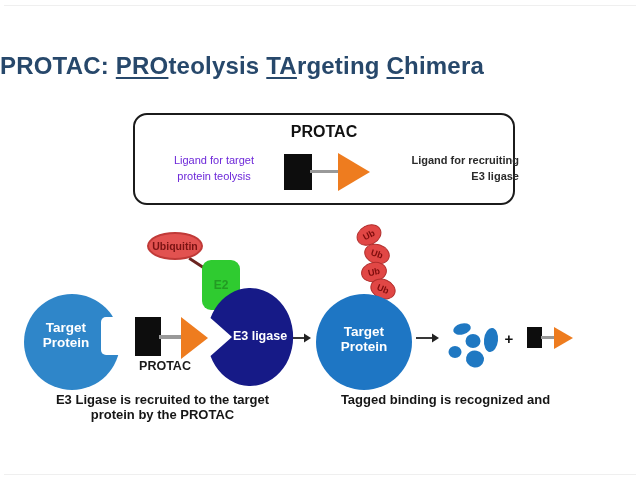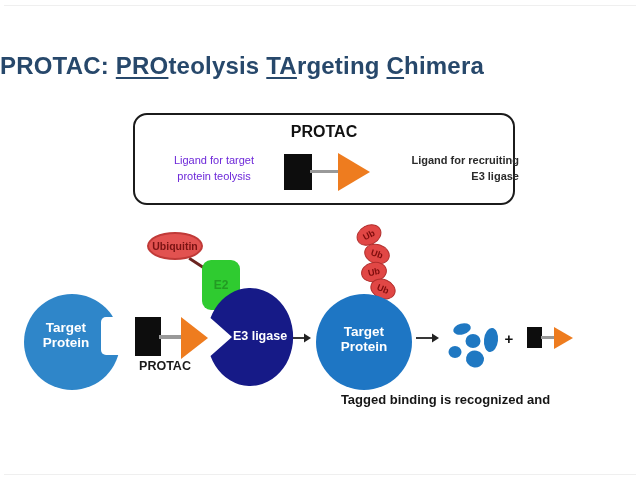--- a/index.html
+++ b/index.html
@@ -177,16 +177,20 @@
     <ellipse cx="455" cy="352" rx="6.5" ry="6" fill="#1F78C2"></ellipse>
     <ellipse cx="475" cy="359" rx="9" ry="8.5" fill="#1F78C2" transform="rotate(12 475 359)"></ellipse>
   </svg>
 
   <div class="plus-sign">+</div>
 
   <div class="block recycle-block"></div>
   <div class="linker recycle-linker"></div>
   <div class="tri recycle-tri"></div>
 
+  <div class="caption caption-left">
+    <div>E3 Ligase is recruited to the target</div>
+    <div>protein by the PROTAC</div>
+  </div>
   <div class="caption caption-right">
     <div>Tagged binding is recognized and</div>
   </div>
 </div>
 
 </body></html>

